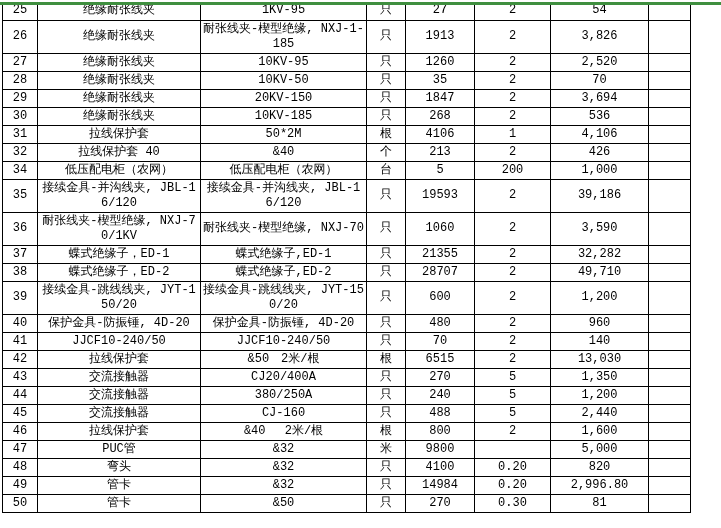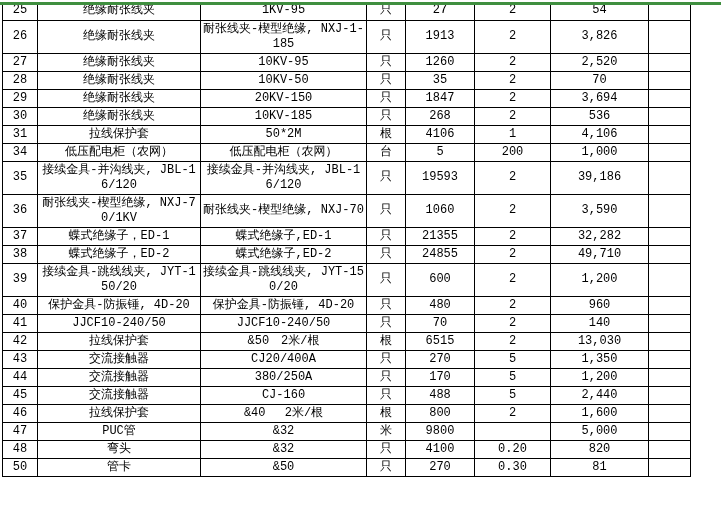--- a/index.html
+++ b/index.html
@@ -135,20 +135,30 @@
     <td>31</td>
     <td>拉线保护套</td>
     <td>50*2M</td>
     <td>根</td>
     <td>4106</td>
     <td>1</td>
     <td>4,106</td>
     <td></td>
   </tr>
         <tr>
+    <td>32</td>
+    <td>拉线保护套 40</td>
+    <td>&amp;40</td>
+    <td>个</td>
+    <td>213</td>
+    <td>2</td>
+    <td>426</td>
+    <td></td>
+  </tr>
+        <tr>
     <td>34</td>
     <td>低压配电柜（农网）</td>
     <td>低压配电柜（农网）</td>
     <td>台</td>
     <td>5</td>
     <td>200</td>
     <td>1,000</td>
     <td></td>
   </tr>
         <tr class="tall">
@@ -179,21 +189,21 @@
     <td>21355</td>
     <td>2</td>
     <td>32,282</td>
     <td></td>
   </tr>
         <tr>
     <td>38</td>
     <td>蝶式绝缘子，ED-2</td>
     <td>蝶式绝缘子,ED-2</td>
     <td>只</td>
-    <td>24855</td>
+    <td>28707</td>
     <td>2</td>
     <td>49,710</td>
     <td></td>
   </tr>
         <tr class="tall">
     <td>39</td>
     <td>接续金具-跳线线夹, JYT-150/20</td>
     <td>接续金具-跳线线夹, JYT-150/20</td>
     <td>只</td>
     <td>600</td>
@@ -239,21 +249,21 @@
     <td>270</td>
     <td>5</td>
     <td>1,350</td>
     <td></td>
   </tr>
         <tr>
     <td>44</td>
     <td>交流接触器</td>
     <td>380/250A</td>
     <td>只</td>
-    <td>170</td>
+    <td>240</td>
     <td>5</td>
     <td>1,200</td>
     <td></td>
   </tr>
         <tr>
     <td>45</td>
     <td>交流接触器</td>
     <td>CJ-160</td>
     <td>只</td>
     <td>488</td>
@@ -285,20 +295,30 @@
     <td>48</td>
     <td>弯头</td>
     <td>&amp;32</td>
     <td>只</td>
     <td>4100</td>
     <td>0.20</td>
     <td>820</td>
     <td></td>
   </tr>
         <tr>
+    <td>49</td>
+    <td>管卡</td>
+    <td>&amp;32</td>
+    <td>只</td>
+    <td>14984</td>
+    <td>0.20</td>
+    <td>2,996.80</td>
+    <td></td>
+  </tr>
+        <tr>
     <td>50</td>
     <td>管卡</td>
     <td>&amp;50</td>
     <td>只</td>
     <td>270</td>
     <td>0.30</td>
     <td>81</td>
     <td></td>
   </tr>
       </tbody>

